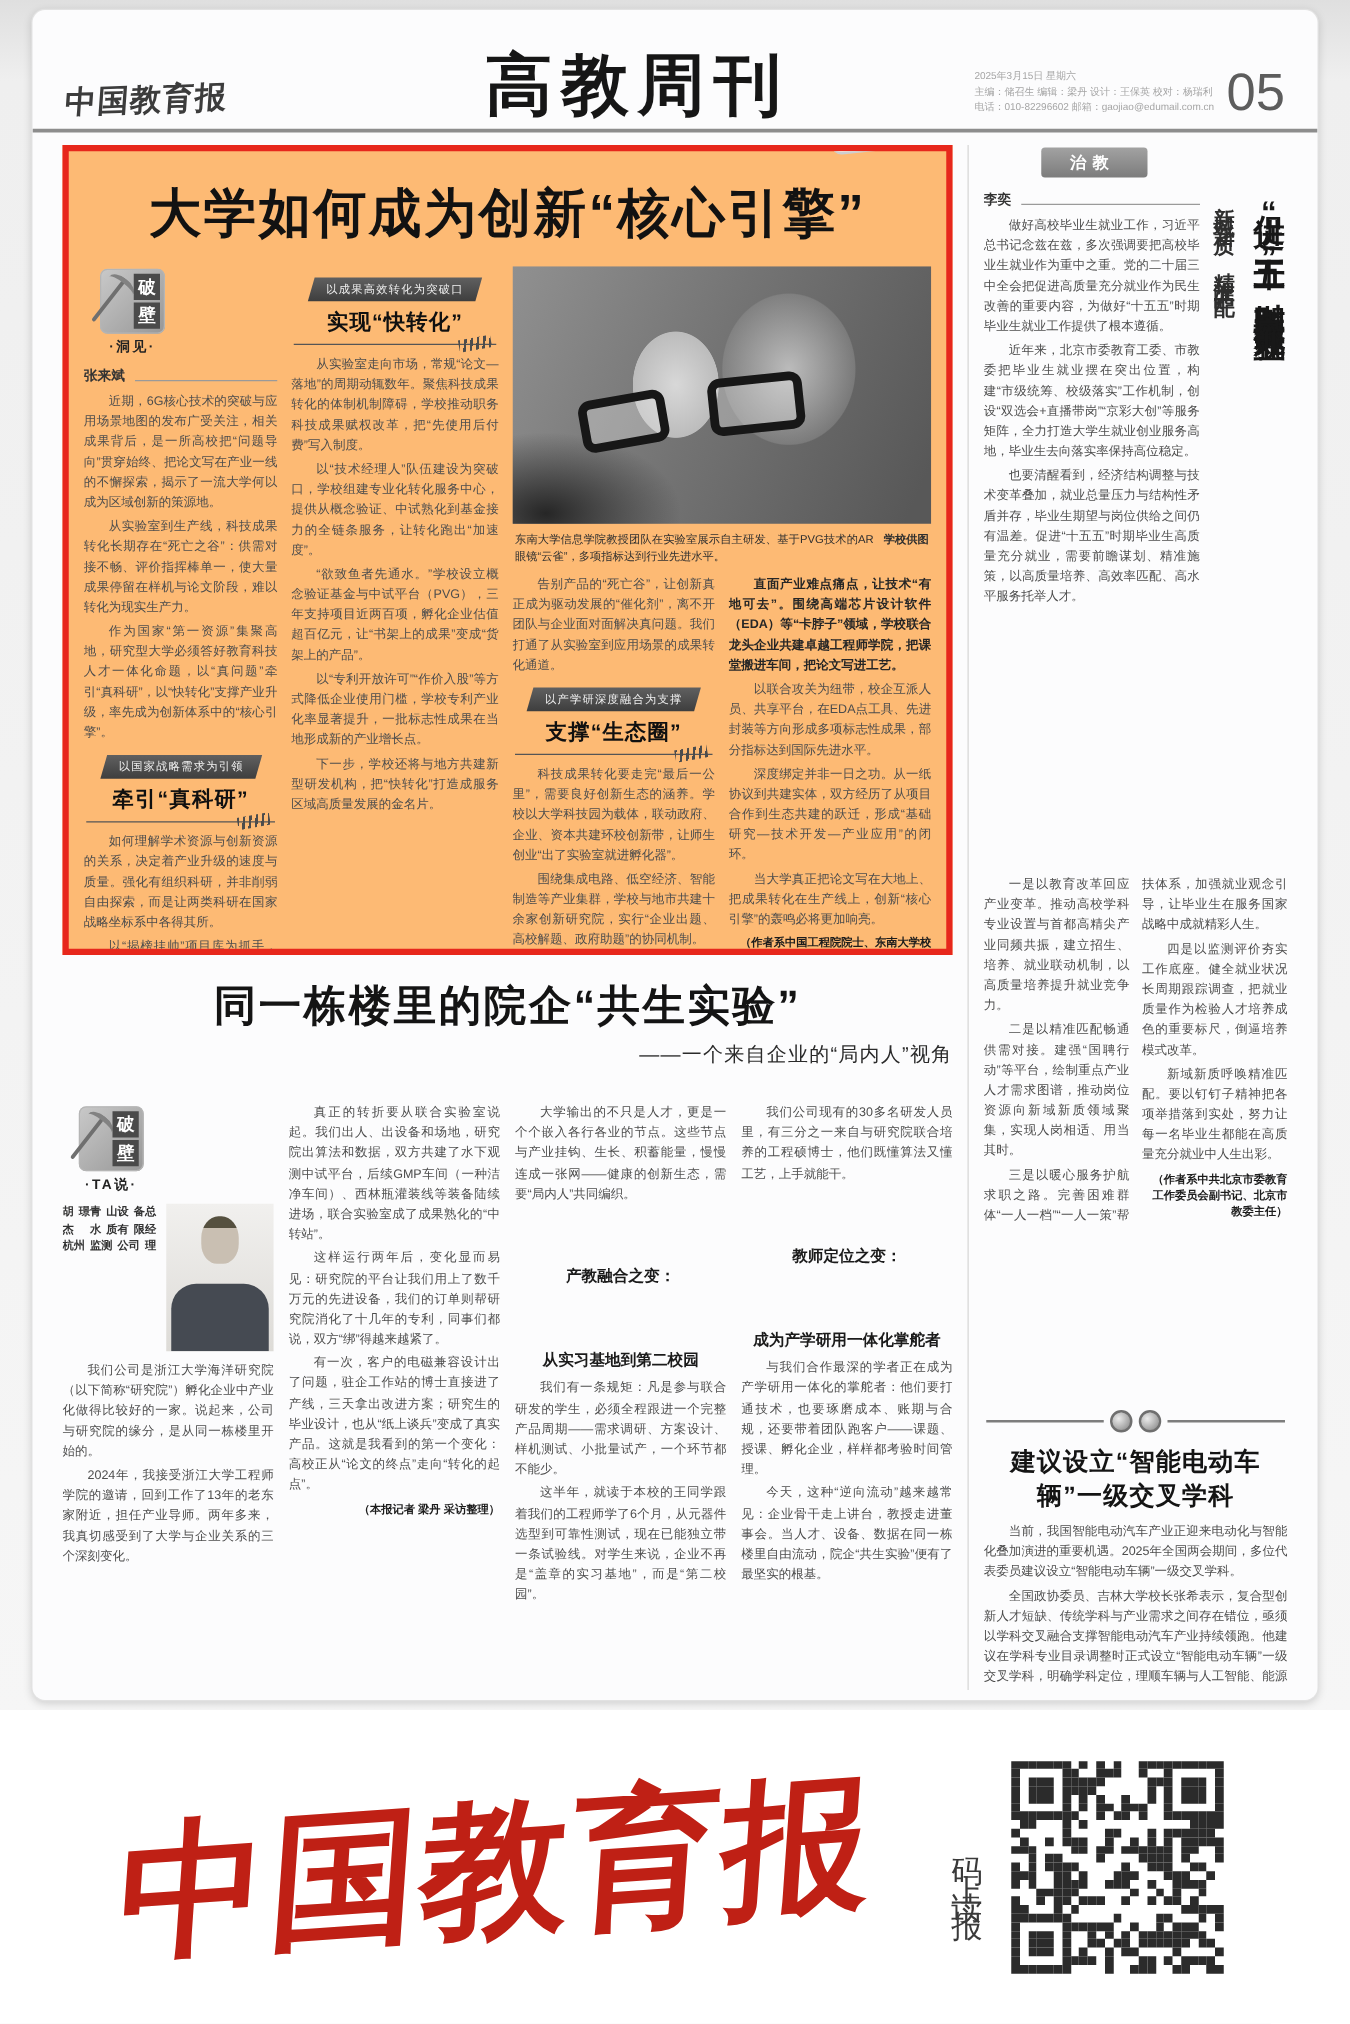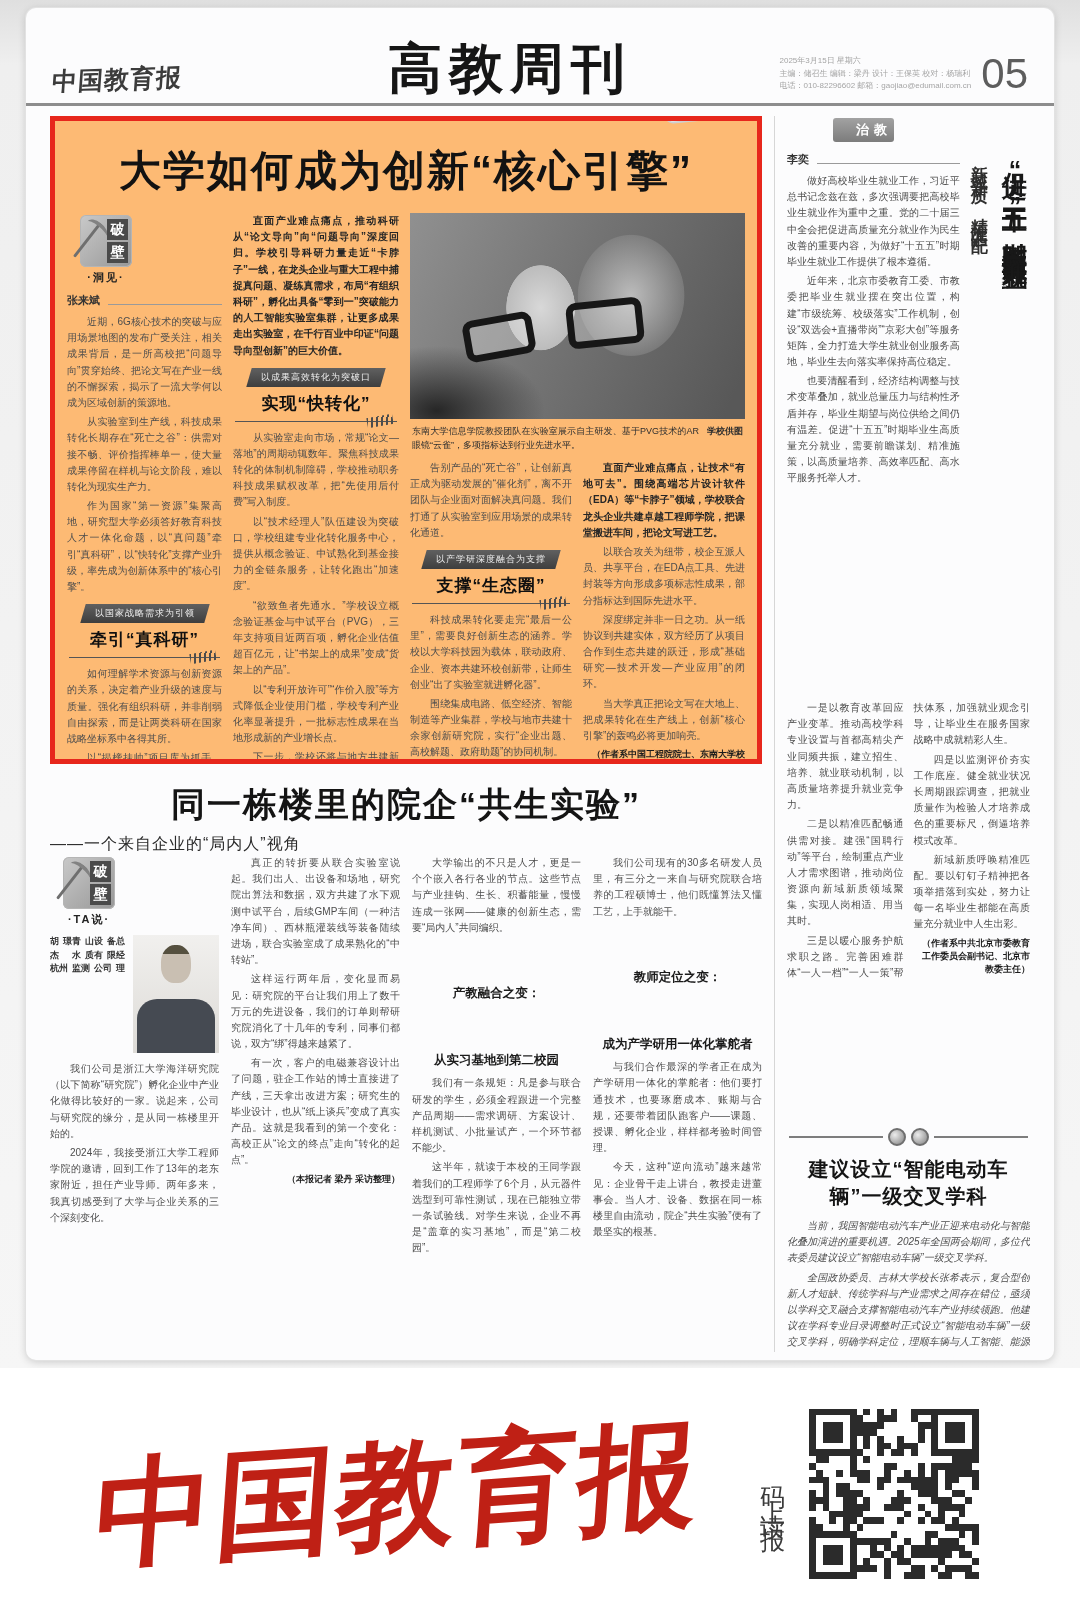--- a/index.html
+++ b/index.html
@@ -72,50 +72,50 @@
   .caption { font-size:9px; color:#2f2f2f; line-height:1.5; text-align:justify; margin:6px 2px 8px; }
   .caption .credit { font-weight:bold; float:right; margin-left:8px; }
   .photo-sub { display:grid; grid-template-columns:1fr 1fr; column-gap:11px; height:332px; overflow:hidden; }
   .subcol { overflow:hidden; }
 
   .attribution { font-size:9px; font-weight:bold; color:#1c1c1c; text-align:right; text-indent:0; margin:4px 0 0; }
 
   
   .bottom-article { margin-top:12px; height:504px; overflow:hidden; }
   .bottom-article h2 { text-align:center; font-size:34px; font-weight:900; color:#141414; letter-spacing:2px; margin:6px 0 6px; }
-  .subtitle { text-align:left; font-size:16px; color:#2a2a2a; letter-spacing:1px; margin:0 0 0; }
+  .subtitle { text-align:right; font-size:16px; color:#2a2a2a; letter-spacing:1px; margin:0 0 28px; }
   .bottom-cols { display:grid; grid-template-columns:repeat(4,1fr); column-gap:12px; height:414px; overflow:hidden; }
   .portrait-row { display:flex; gap:6px; margin:2px 0 8px; height:118px; }
   .portrait-caption { flex:1; display:flex; flex-direction:row; justify-content:flex-end; }
   .portrait-caption .para { text-indent:0; font-size:9px; font-weight:bold; color:#333; margin:0 0 2px; line-height:1.5; }
   .portrait { width:86px; height:118px; position:relative; background:linear-gradient(#f1f0ee,#dddbd7); overflow:hidden; }
   .portrait::before { content:""; position:absolute; top:10px; left:50%; transform:translateX(-50%);
                       width:30px; height:38px; border-radius:46% 46% 42% 42%;
                       background:linear-gradient(#55503f 24%,#c9bfb2 25%); }
   .portrait::after { content:""; position:absolute; bottom:0; left:50%; transform:translateX(-50%);
                      width:78px; height:54px; border-radius:20px 20px 0 0; background:#454a52; }
   .bsub { text-align:center; font-size:12.5px; font-weight:900; color:#1b1b1b; line-height:1.5; margin:8px 0 6px; }
   .bsub span { display:block;margin-top:48px; }
 
   
   .badge-pill { background:linear-gradient(#a2a2a2,#7c7c7c); color:#fff; font-size:13px; font-weight:bold;
-                letter-spacing:5px; padding:3px 2px 3px 23px; border-radius:3px; width:max-content; margin:2px 0 10px 46px; }
+                letter-spacing:5px; padding:3px 26px 3px 23px; border-radius:3px; width:max-content; margin:2px 0 10px 46px; }
   .sidebar-top { display:flex; gap:8px; height:536px; overflow:hidden; }
   .sb-body { flex:1; overflow:hidden; }
   .sb-kicker-vert { writing-mode:vertical-rl; text-orientation:upright; font-size:17px; font-weight:bold;
                     color:#2e2e2e; letter-spacing:7px; height:330px; }
   .sb-title-vert { writing-mode:vertical-rl; text-orientation:upright; font-size:25px; font-weight:900;
                    color:#181818; letter-spacing:2px; height:536px; line-height:1.25; }
   .sb-two-col { column-count:2; column-gap:10px; height:416px; overflow:hidden; margin-top:12px; }
   .ornament-divider { display:flex; align-items:center; gap:5px; margin:12px 2px 10px; }
   .ornament-divider::before, .ornament-divider::after { content:""; flex:1; height:2px; background:#7d7d7d; }
   .odot { width:18px; height:18px; border-radius:50%; border:2px solid #6f6f6f;
           background:radial-gradient(circle at 35% 35%, #ececec, #9c9c9c 75%); }
   .sb2-headline { text-align:center; font-size:20px; font-weight:900; color:#141414; letter-spacing:1px; margin:0 0 8px; }
-  .sb2-body { height:190px; overflow:hidden;font-style:italic; }
+  .sb2-body { height:190px; overflow:hidden; }
 
   
   .footer-strip { position:absolute; left:0; top:1368px; width:100%; height:251px; background:#fff;
                   display:flex; align-items:center; }
   .footer-logo { font-size:118px; color:#bf2015; margin-left:95px; letter-spacing:3px; line-height:1;
                  transform:rotate(-4deg) skewX(-8deg); }
   .qr-area { margin-left:auto; margin-right:96px; display:flex; align-items:center; gap:14px; }
   .qr-label { writing-mode:vertical-rl; text-orientation:upright; font-size:25px; color:#3a3a3a;
               letter-spacing:14px; font-weight:500; }
   .qr { display:grid; grid-template-columns:repeat(25,1fr); grid-auto-rows:1fr; width:180px; height:180px;
@@ -173,21 +173,20 @@
                   <span>以国家战略需求为引领</span>
                 </div>
               <h3 class="subhead">牵引“真科研”</h3>
               <div>
                   <p class="para">如何理解学术资源与创新资源的关系，决定着产业升级的速度与质量。强化有组织科研，并非削弱自由探索，而是让两类科研在国家战略坐标系中各得其所。</p>
                   <p class="para">以“揭榜挂帅”项目库为抓手，学校把企业真实技术需求转译为科学问题，遴选跨学科团队限时攻关，近三年承接重大攻关任务数量翻了一番。</p>
                 </div>
             </div>
 
             <div class="col">
-              <p class="para lead">直面产业难点痛点，推动科研从“论文导向”向“问题导向”深度回归。学校引导科研力量走近“卡脖子”一线，在龙头企业与重大工程中捕捉真问题、凝练真需求，布局“有组织科研”，孵化出具备“零到一”突破能力的人工智能实验室集群，让更多成果走出实验室，在千行百业中印证“问题导向型创新”的巨大价值。</p>
               <div class="kicker">
                   <span>以成果高效转化为突破口</span>
                 </div>
               <h3 class="subhead">实现“快转化”</h3>
               <div>
                   <p class="para">从实验室走向市场，常规“论文—落地”的周期动辄数年。聚焦科技成果转化的体制机制障碍，学校推动职务科技成果赋权改革，把“先使用后付费”写入制度。</p>
                   <p class="para">以“技术经理人”队伍建设为突破口，学校组建专业化转化服务中心，提供从概念验证、中试熟化到基金接力的全链条服务，让转化跑出“加速度”。</p>
                   <p class="para">“欲致鱼者先通水。”学校设立概念验证基金与中试平台（PVG），三年支持项目近两百项，孵化企业估值超百亿元，让“书架上的成果”变成“货架上的产品”。</p>
                   <p class="para">以“专利开放许可”“作价入股”等方式降低企业使用门槛，学校专利产业化率显著提升，一批标志性成果在当地形成新的产业增长点。</p>
                   <p class="para">下一步，学校还将与地方共建新型研发机构，把“快转化”打造成服务区域高质量发展的金名片。</p>

